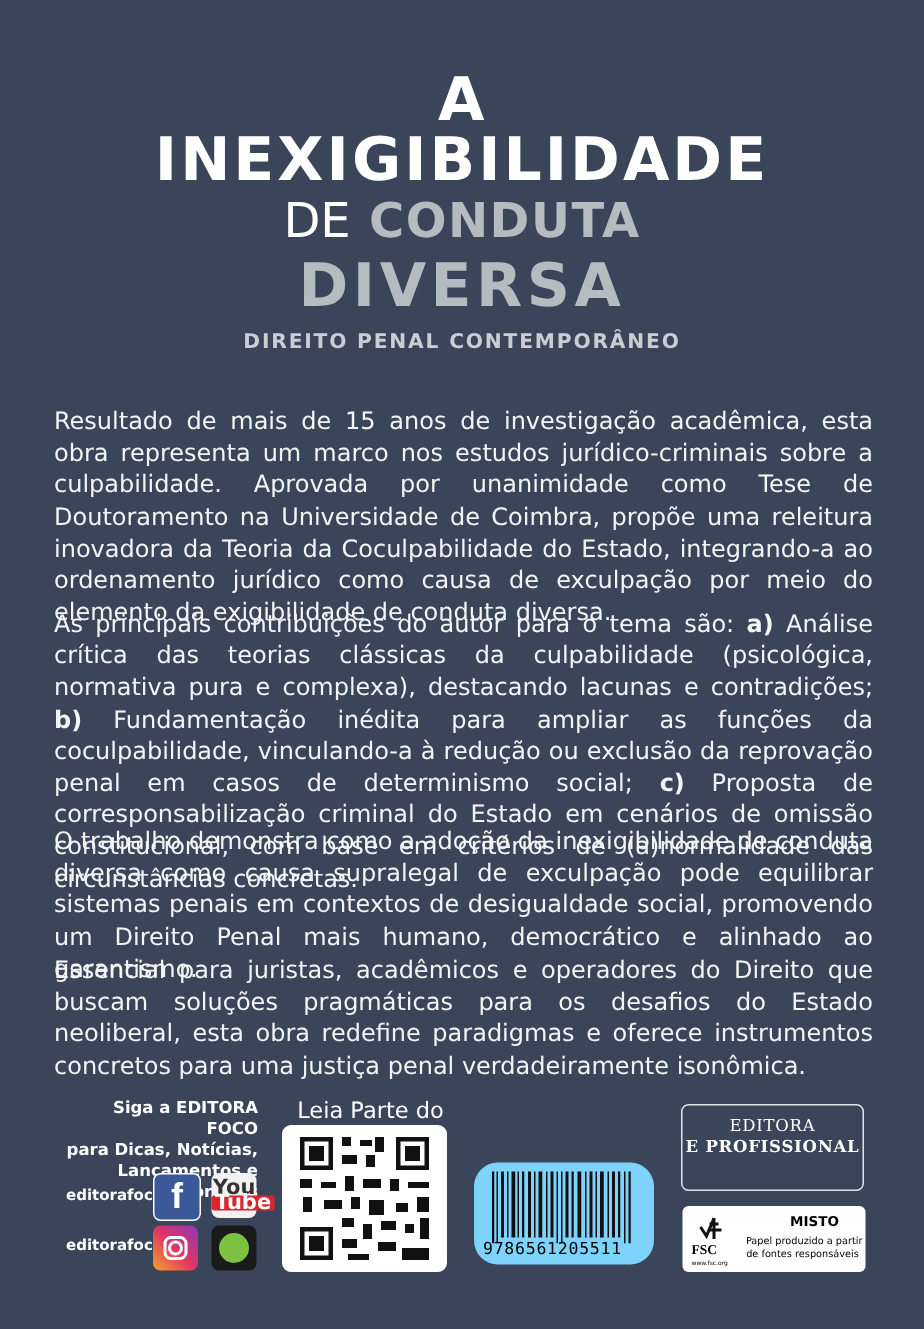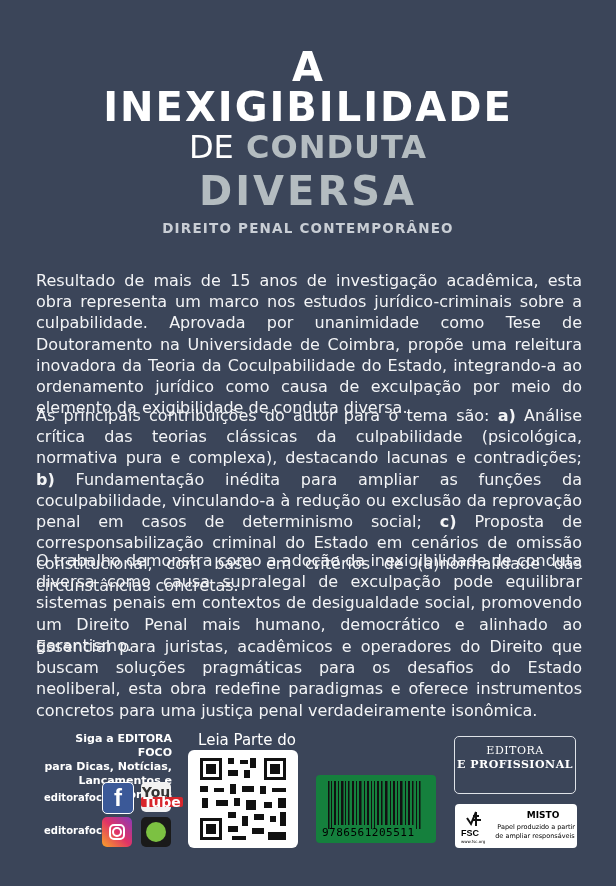--- a/index.html
+++ b/index.html
@@ -16,21 +16,21 @@
   .p1 { top:270px; }
   .p2 { top:405px; }
   .p3 { top:550px; }
   .p4 { top:636px; }
   .body b { font-weight:bold; }
   .social { position:absolute; left:40px; top:732px; width:132px; text-align:right; font-size:11px; line-height:14px; font-weight:bold; color:#fff; }
   .srow { position:absolute; font-size:10px; font-weight:bold; color:#fff; }
   .ic { position:absolute; width:30px; height:30px; border-radius:5px; display:flex; align-items:center; justify-content:center; font-weight:bold; }
   .qr-label { position:absolute; left:188px; top:731px; width:118px; text-align:center; font-size:15px; font-weight:normal; color:#fff; }
   .qr { position:absolute; left:188px; top:750px; width:110px; height:98px; background:#fff; border-radius:6px; }
-  .barcode { position:absolute; left:316px; top:775px; width:120px; height:68px; background:#15803d; border-radius:4px; }
+  .barcode { position:absolute; left:316px; top:775px; width:120px; height:68px; background:#7dd3fc; border-radius:16px; }
   .isbn { position:absolute; left:6px; bottom:4px; font-size:11px; color:#000; letter-spacing:0.5px; font-family:"DejaVu Sans Mono", monospace; }
   .indicado { position:absolute; left:454px; top:736px; width:122px; height:58px; border:1.5px solid #dfe3e8; border-radius:5px; text-align:center; font-family:"DejaVu Serif", serif; font-size:11px; line-height:14px; color:#fff; box-sizing:border-box; padding-top:7px; letter-spacing:0.5px; }
   .fsc { position:absolute; left:455px; top:804px; width:122px; height:44px; background:#fff; border-radius:4px; color:#000; }
 </style>
 </head>
 <body>
 
 <div class="title t1">A</div>
 <div class="title t2">INEXIGIBILIDADE</div>
 <div class="title t3">
@@ -152,18 +152,18 @@
   <div>EDITORA</div>
   <div style="font-weight:bold;">E PROFISSIONAL</div>
 </div>
 
 <div class="fsc">
   <div style="position:absolute;left:10px;top:4px;width:22px;height:20px;">
     <svg width="22" height="20" viewBox="0 0 22 20">
         <path d="M2 10 L6 16 L11 4 M11 4 L11 18 M8 8 L14 8 M7 12 L16 12" stroke="#111" stroke-width="2" fill="none"></path>
       </svg>
   </div>
-  <div style="position:absolute;left:6px;top:24px;font-family:Liberation Sans, sans-serif;font-size:9px;font-weight:bold;">FSC</div>
+  <div style="position:absolute;left:6px;top:24px;font-family:Liberation Serif, serif;font-size:9px;font-weight:bold;">FSC</div>
   <div style="position:absolute;left:6px;top:35px;font-size:4px;">www.fsc.org</div>
   <div style="position:absolute;left:56px;top:6px;width:64px;text-align:center;font-size:9px;font-weight:bold;">MISTO</div>
   <div style="position:absolute;left:40px;top:19px;width:80px;text-align:right;font-size:6.5px;">Papel produzido a partir</div>
-  <div style="position:absolute;left:40px;top:28px;width:80px;text-align:center;font-size:6.5px;">de ampliar responsáveis</div>
+  <div style="position:absolute;left:40px;top:28px;width:80px;text-align:center;font-size:6.5px;">de fontes responsáveis</div>
 </div>
 
 </body></html>

